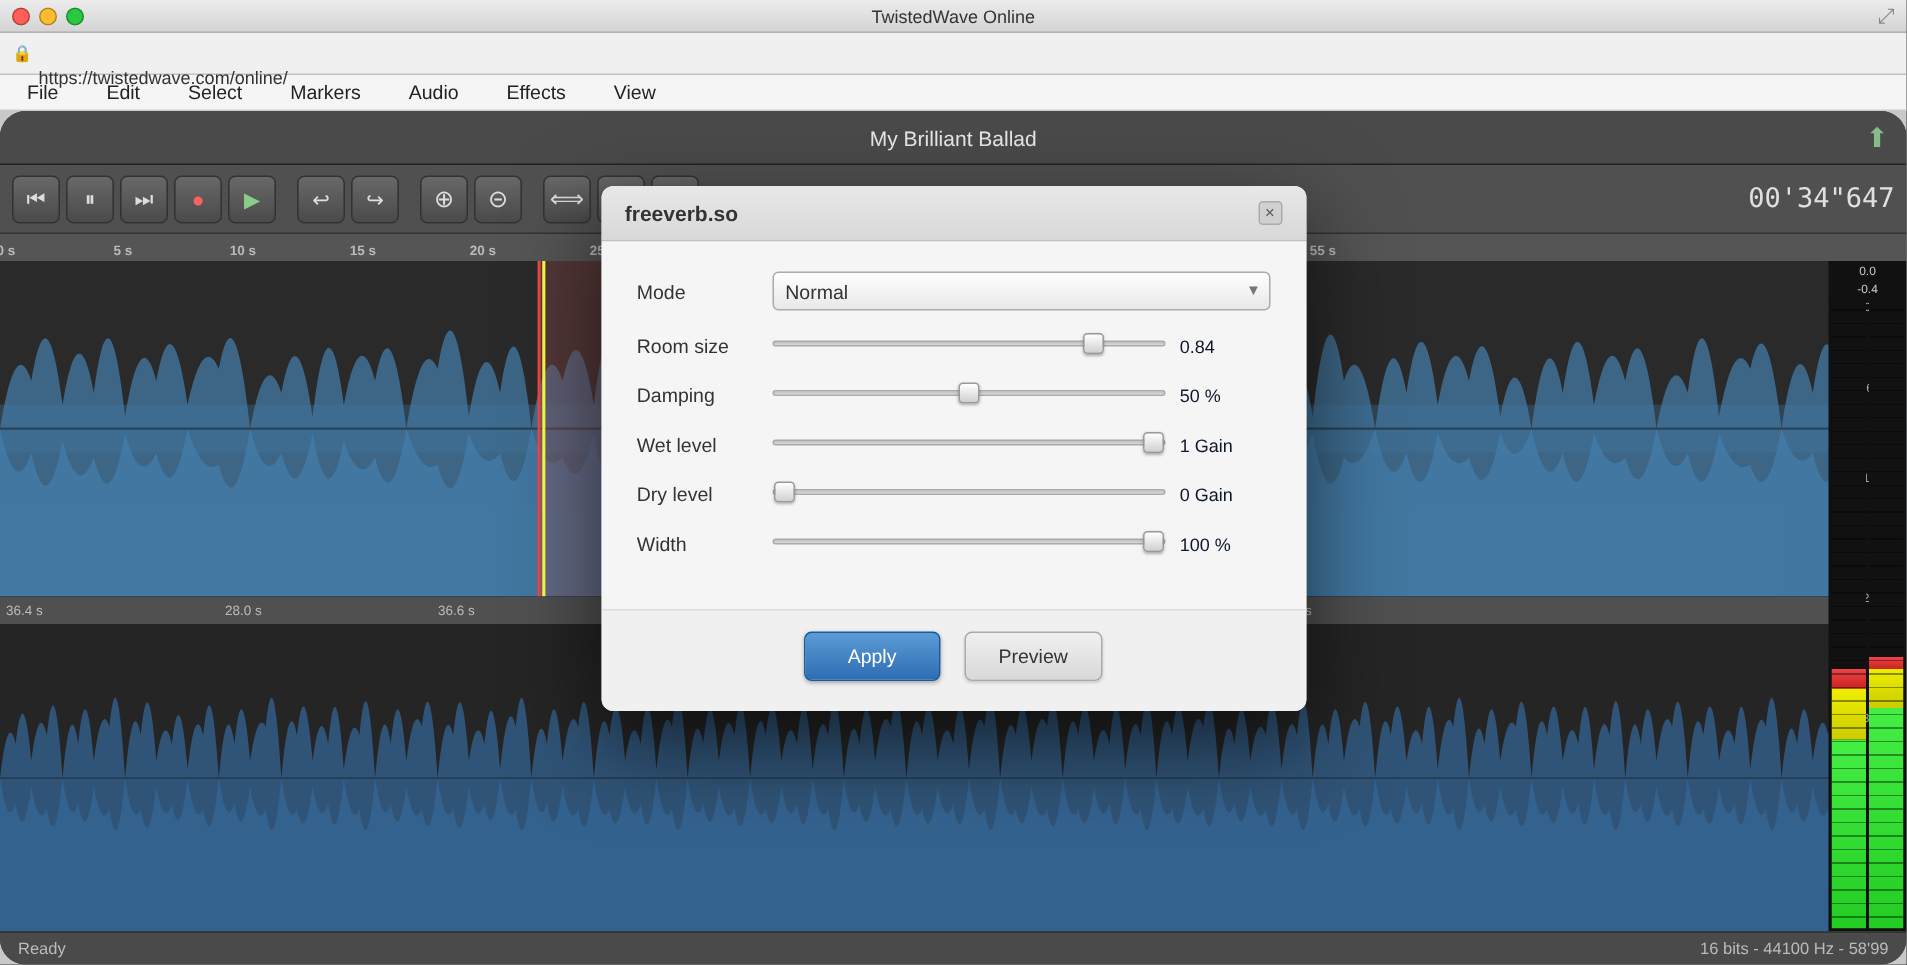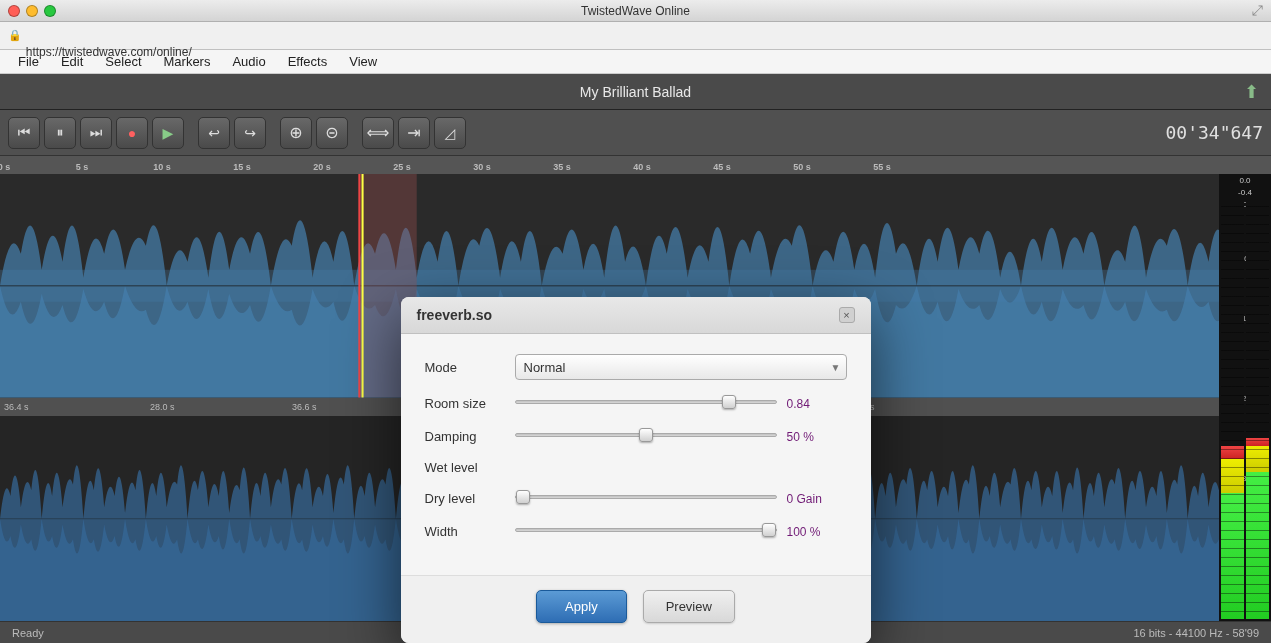--- a/index.html
+++ b/index.html
@@ -58,36 +58,37 @@
     .address-bar-url { font-size: 12px; color: #333; margin-top: 32px; }
 
     
     .menu-bar {
       height: 24px;
       background: #f5f5f5;
       display: flex;
       align-items: center;
       padding: 0 8px;
       border-bottom: 1px solid #ccc;
-      gap: 2px;
+      gap: 12px;
     }
     .menu-item {
       padding: 2px 10px;
       font-size: 13px;
       color: #222;
       cursor: pointer;
       border-radius: 3px;
     }
 
     
     .app-container {
       height: calc(643px - 22px - 28px - 24px);
       background: #3a3a3a;
       position: relative;
       overflow: hidden;
+      border-radius: 17px;
     }
 
     
     .app-header {
       height: 36px;
       background: #4a4a4a;
       display: flex;
       align-items: center;
       justify-content: center;
       position: relative;
@@ -174,21 +175,21 @@
     .status-text { color: #bbb; font-size: 11px; }
 
     
     .modal-overlay {
       position: absolute;
       top: 0;
       left: 0;
       width: 100%;
       height: 100%;
       display: flex;
-      align-items: flex-end;
+      align-items: flex-start;
       justify-content: center;
       padding-top: 50px;
       z-index: 100;
     }
 
     
     .modal {
       background: #f0f0f0;
       border-radius: 8px;
       box-shadow: 0 20px 60px rgba(0,0,0,0.6);
@@ -240,21 +241,21 @@
       flex-shrink: 0;
     }
     .param-control {
       flex: 1;
       display: flex;
       align-items: center;
       gap: 10px;
     }
     .param-value {
       font-size: 12px;
-      color: #701a75;
+      color: #0f172a;
       min-width: 60px;
     }
     .select-wrapper {
       flex: 1;
       position: relative;
     }
     .select-wrapper select {
       width: 100%;
       height: 26px;
       background: linear-gradient(to bottom, #fff, #e8e8e8);
@@ -557,20 +558,26 @@
           <div class="param-control">
             <div class="slider-wrapper">
               <input type="range" min="0" max="1" step="0.01" value="0.5" style="">
             </div>
             <span class="param-value">50 %</span>
           </div>
         </div>
 
         <div class="param-row">
           <span class="param-label">Wet level</span>
+          <div class="param-control">
+            <div class="slider-wrapper">
+              <input type="range" min="0" max="1" step="0.01" value="1" style="">
+            </div>
+            <span class="param-value">1 Gain</span>
+          </div>
         </div>
 
         <div class="param-row">
           <span class="param-label">Dry level</span>
           <div class="param-control">
             <div class="slider-wrapper">
               <input type="range" min="0" max="1" step="0.01" value="0" style="">
             </div>
             <span class="param-value">0 Gain</span>
           </div>

